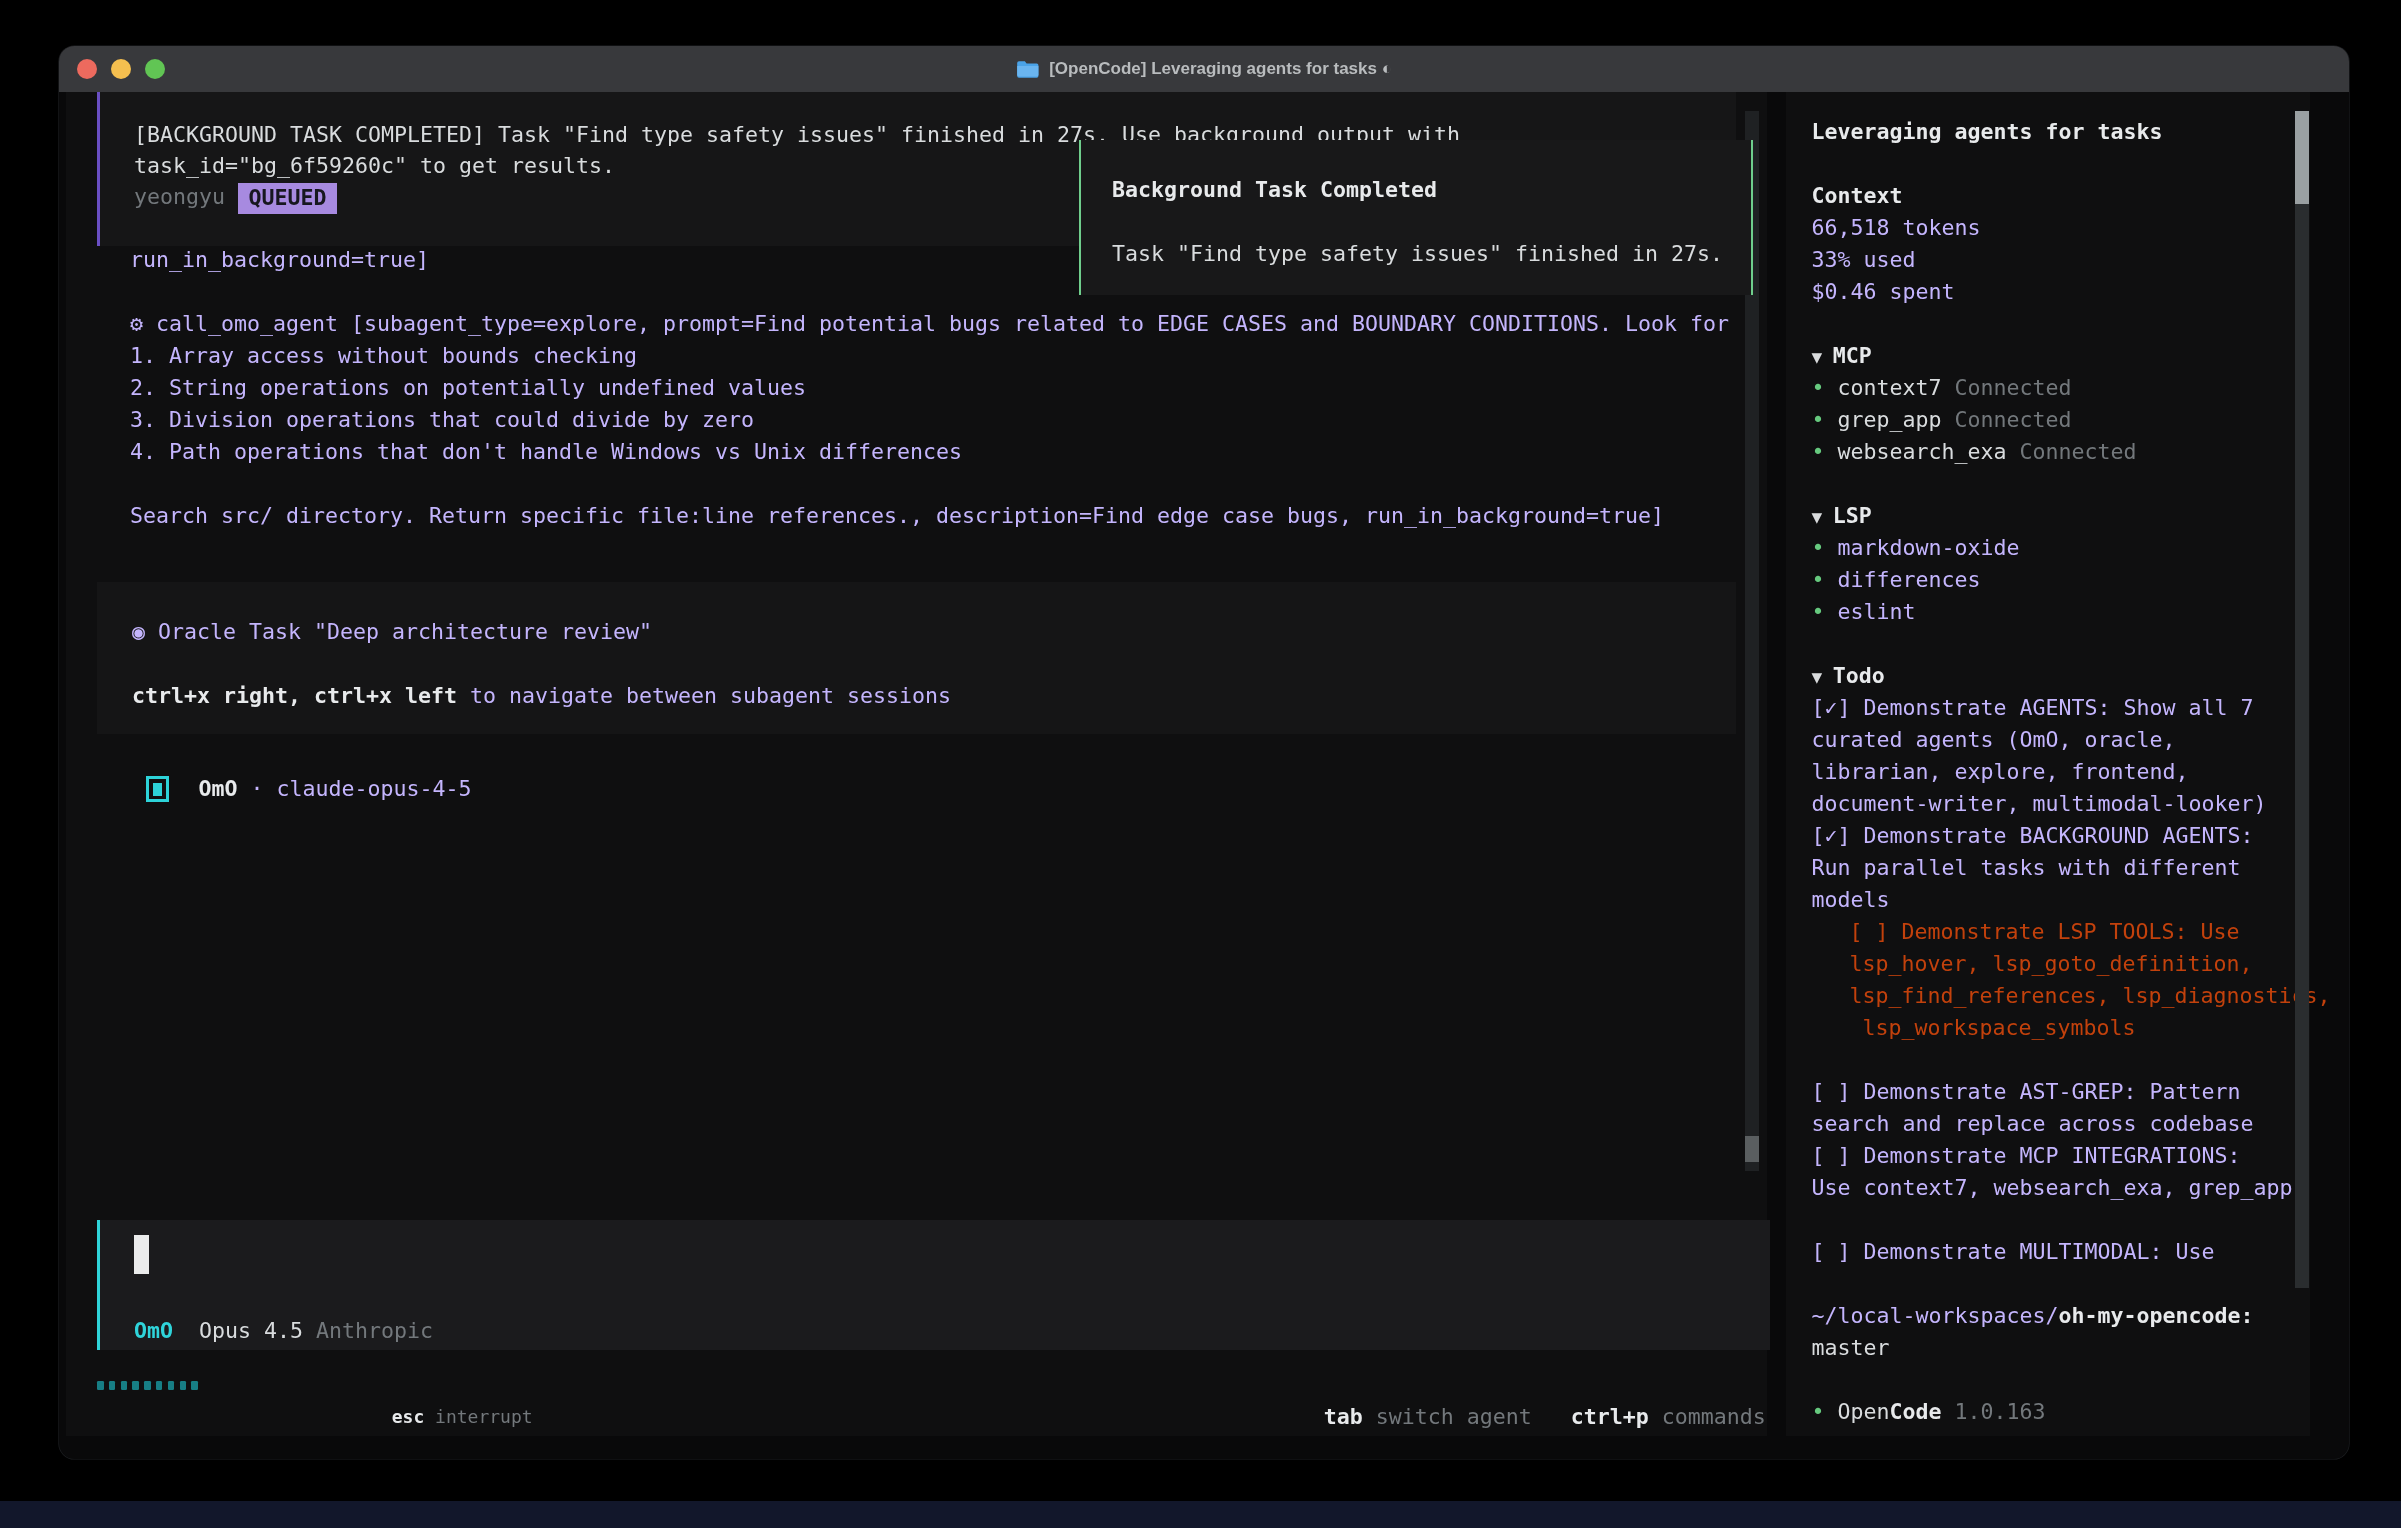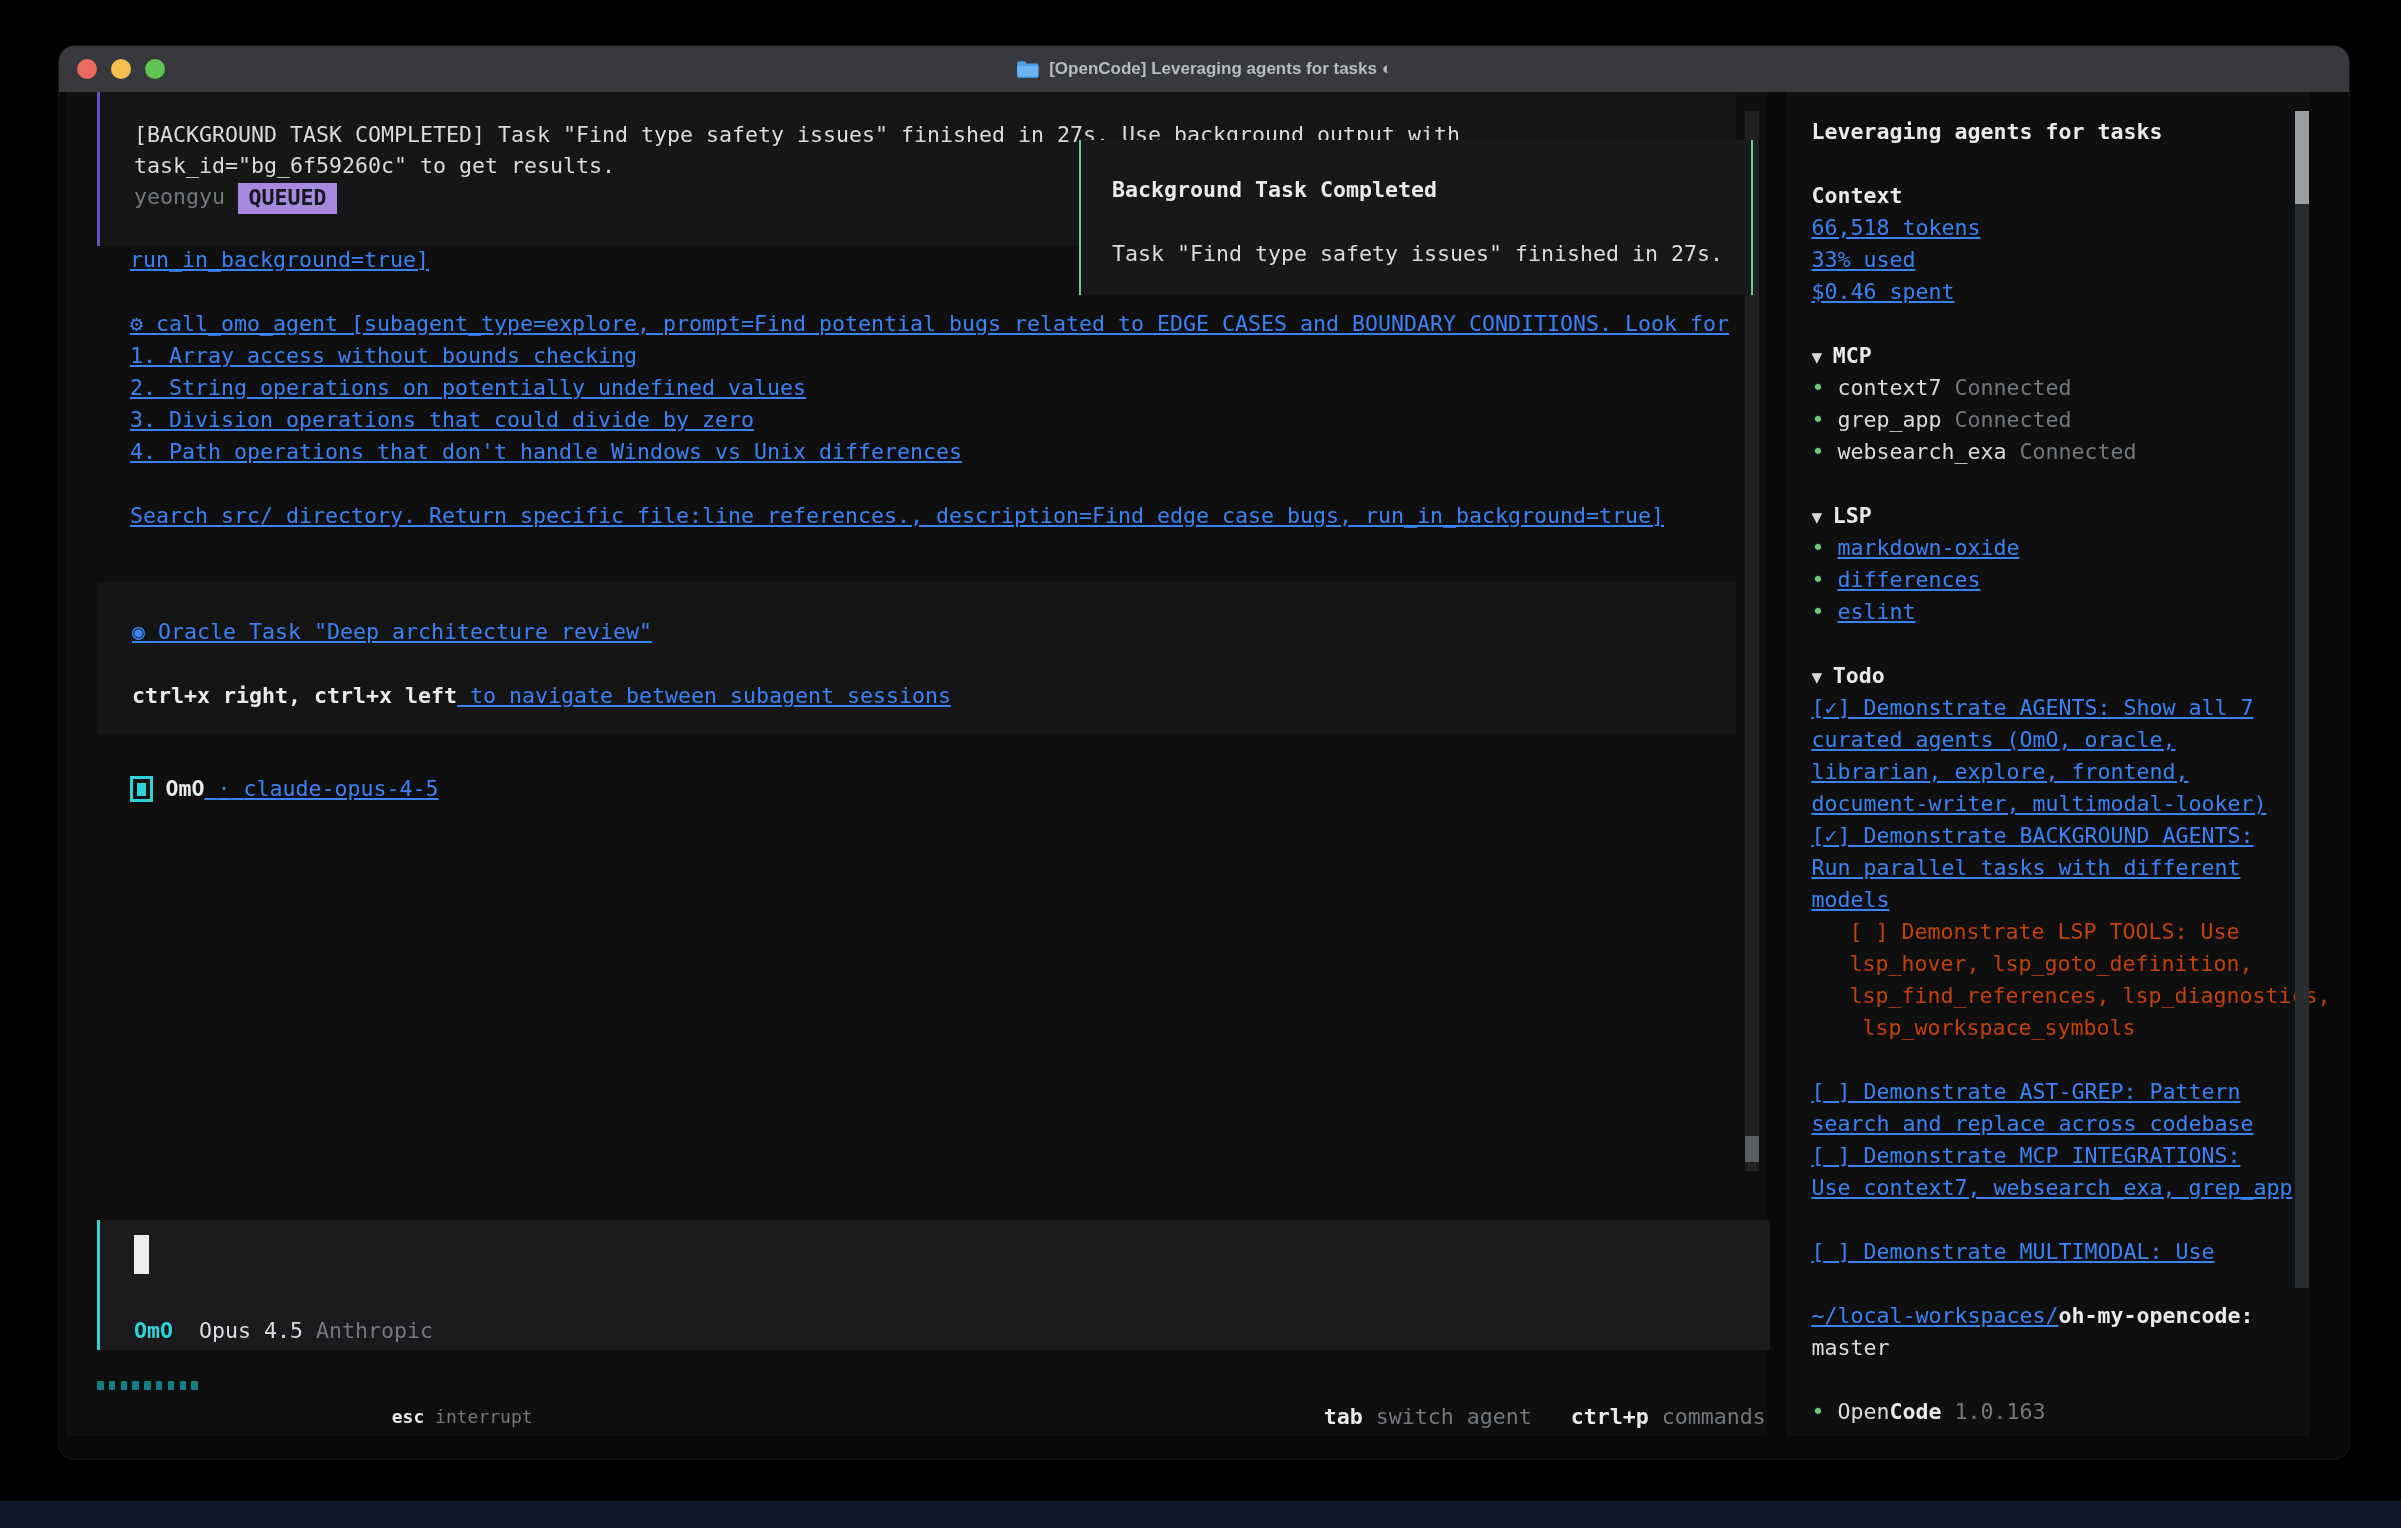--- a/index.html
+++ b/index.html
@@ -17,40 +17,40 @@
   .tl { width:20px; height:20px; border-radius:50%; }
   .tl.red { background:#ed6a5e; } .tl.yellow { background:#f5bf4f; } .tl.green { background:#61c554; }
   .title-wrap { display:flex; align-items:center; gap:9.5px; }
   .title-text { font-family:"Liberation Sans","DejaVu Sans",sans-serif; font-weight:bold;
                 font-size:17px; color:#b9bcbe; }
 
   .main-panel { position:absolute; left:7px; top:46px; width:1701px; height:1344px; background:#0f0f10; }
   .sidebar-panel { position:absolute; left:1727px; top:46px; width:524px; height:1344px; background:#0f0f10; }
 
   .line { height:32px; line-height:32px; white-space:pre; font-size:21.6px; }
-  .p-g   { color:#3b82f6;text-decoration:underline; }
+  .p-g   { color:#c4b5fd; }
   .p-dg  { color:#73787c; }
   .p-w   { color:#e8eaec; font-weight:bold; }
   .p-wr  { color:#d9dcde; }
   .p-grn { color:#c2410c;margin-left:38px; }
   .p-gb  { color:#66c97e; }
   .p-tri { color:#d9dbdd; font-size:17.7px; }
   .p-cy  { color:#2fd4da; font-weight:bold; }
   .p-badge { display:inline-block; background:#a78ae0; color:#17171f; font-weight:bold;
              padding:1.2px 10.6px; line-height:28px; height:31px; vertical-align:middle; }
 
   .term-flow { position:absolute; left:64px; top:23.6px; }
 
   .notify-box { position:absolute; left:1013px; top:48px; width:674px; height:155px; background:#181819;
                 border-left:2.4px solid #6fce8c; border-right:2.4px solid #6fce8c; padding:34px 0 0 31px; z-index:6; }
 
   .oracle-box { position:absolute; left:31px; top:490px; width:1639px; height:152px; background:#151516;
                 padding:34px 0 0 35px; }
 
-  .agent-header { position:absolute; left:64px; top:681px; height:32px; display:flex; align-items:center; gap:13px;justify-content:flex-end; }
+  .agent-header { position:absolute; left:80px; top:681px; height:32px; display:flex; align-items:center; gap:30px;justify-content:flex-end; }
   .omo-icon { display:inline-flex; align-items:center; justify-content:center; width:22.5px; height:26px;
               border:3.5px solid #2dd3d9; background:#101012; }
   .omo-icon-inner { width:9.5px; height:13px; background:#2dd3d9; }
   .agent-header .line { display:inline-block; }
 
   .task-box { position:absolute; left:31px; width:1639px; height:154px; background:#161617;
               border-left:3px solid #6a4fc4; padding:27px 0 0 34px; }
   .task-box .line { height:31px; line-height:31px; }
 
   .input-box { position:absolute; left:31px; top:1128px; width:1673px; height:130px; background:#1b1b1d;

